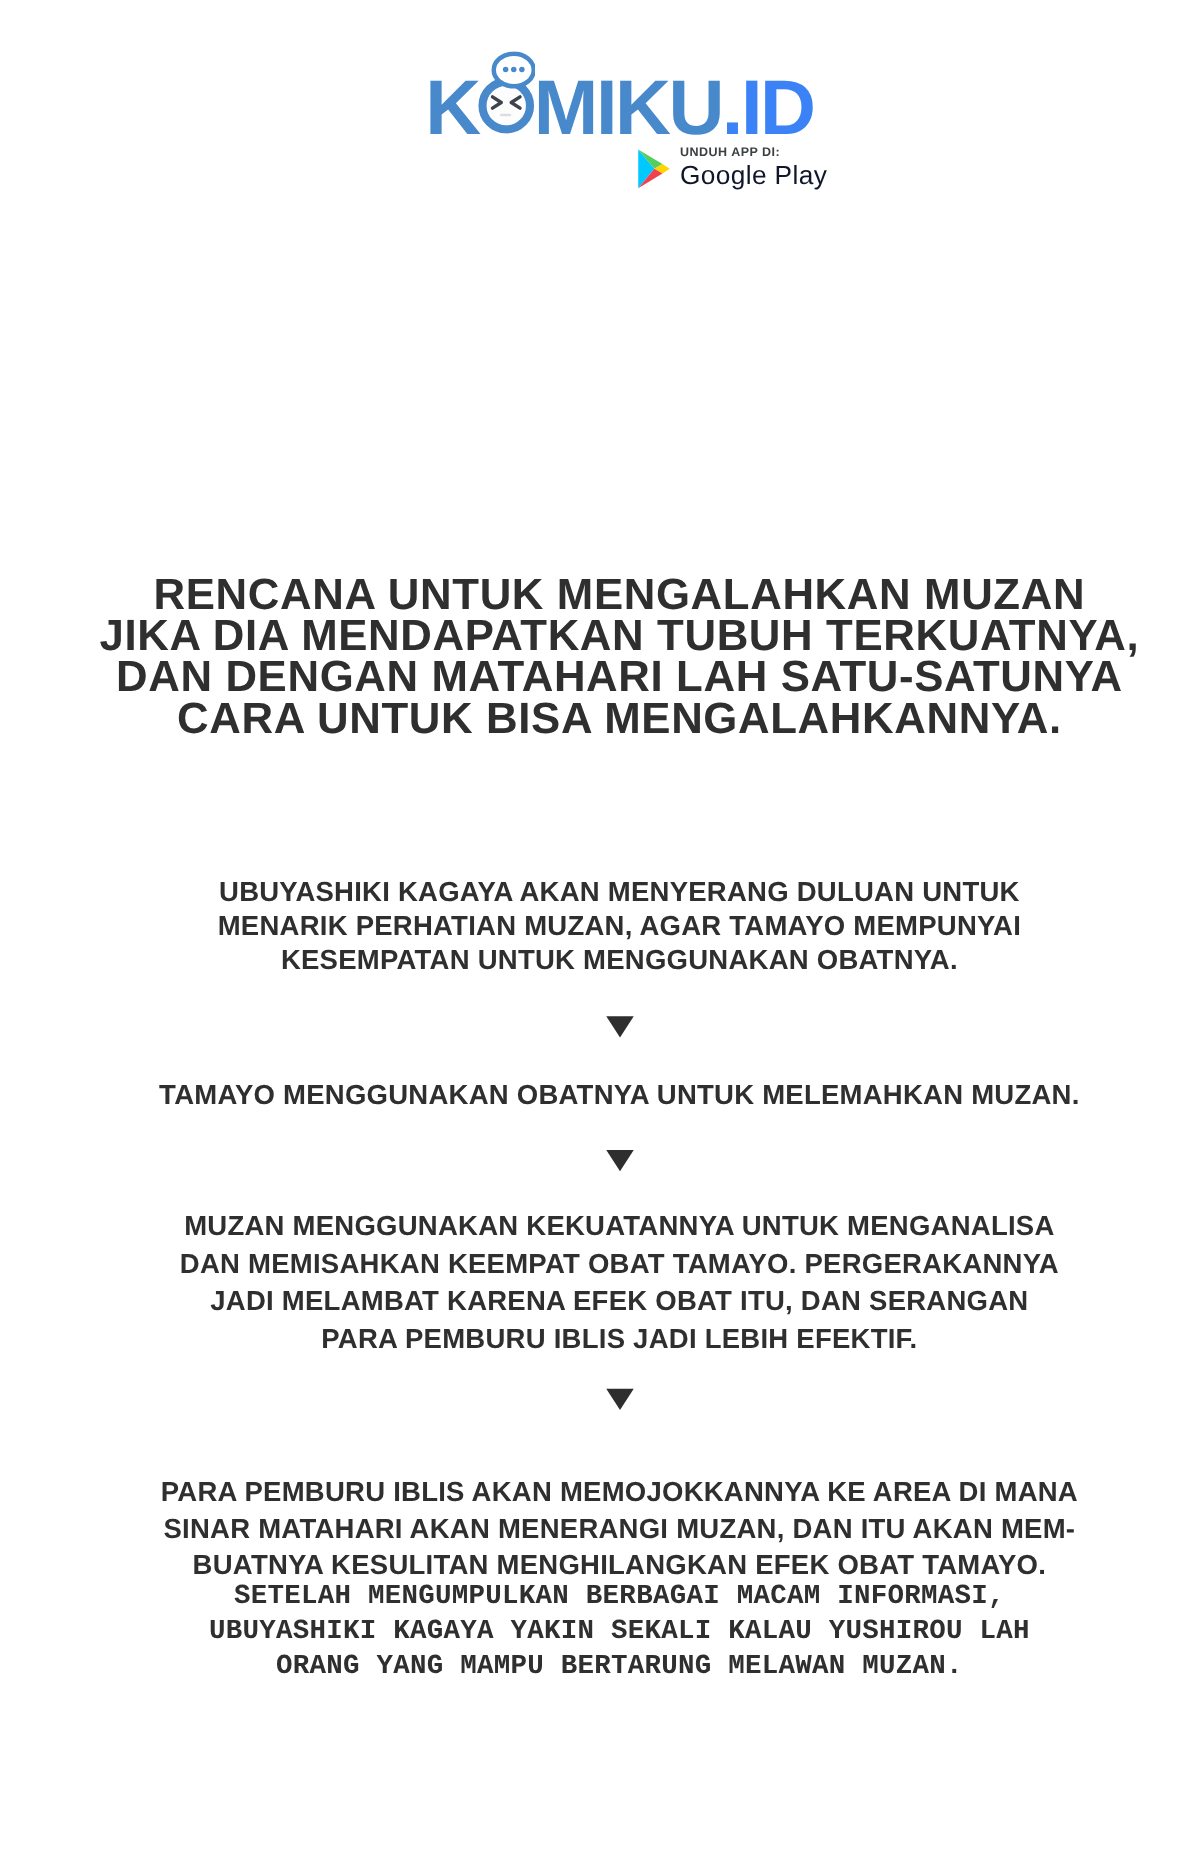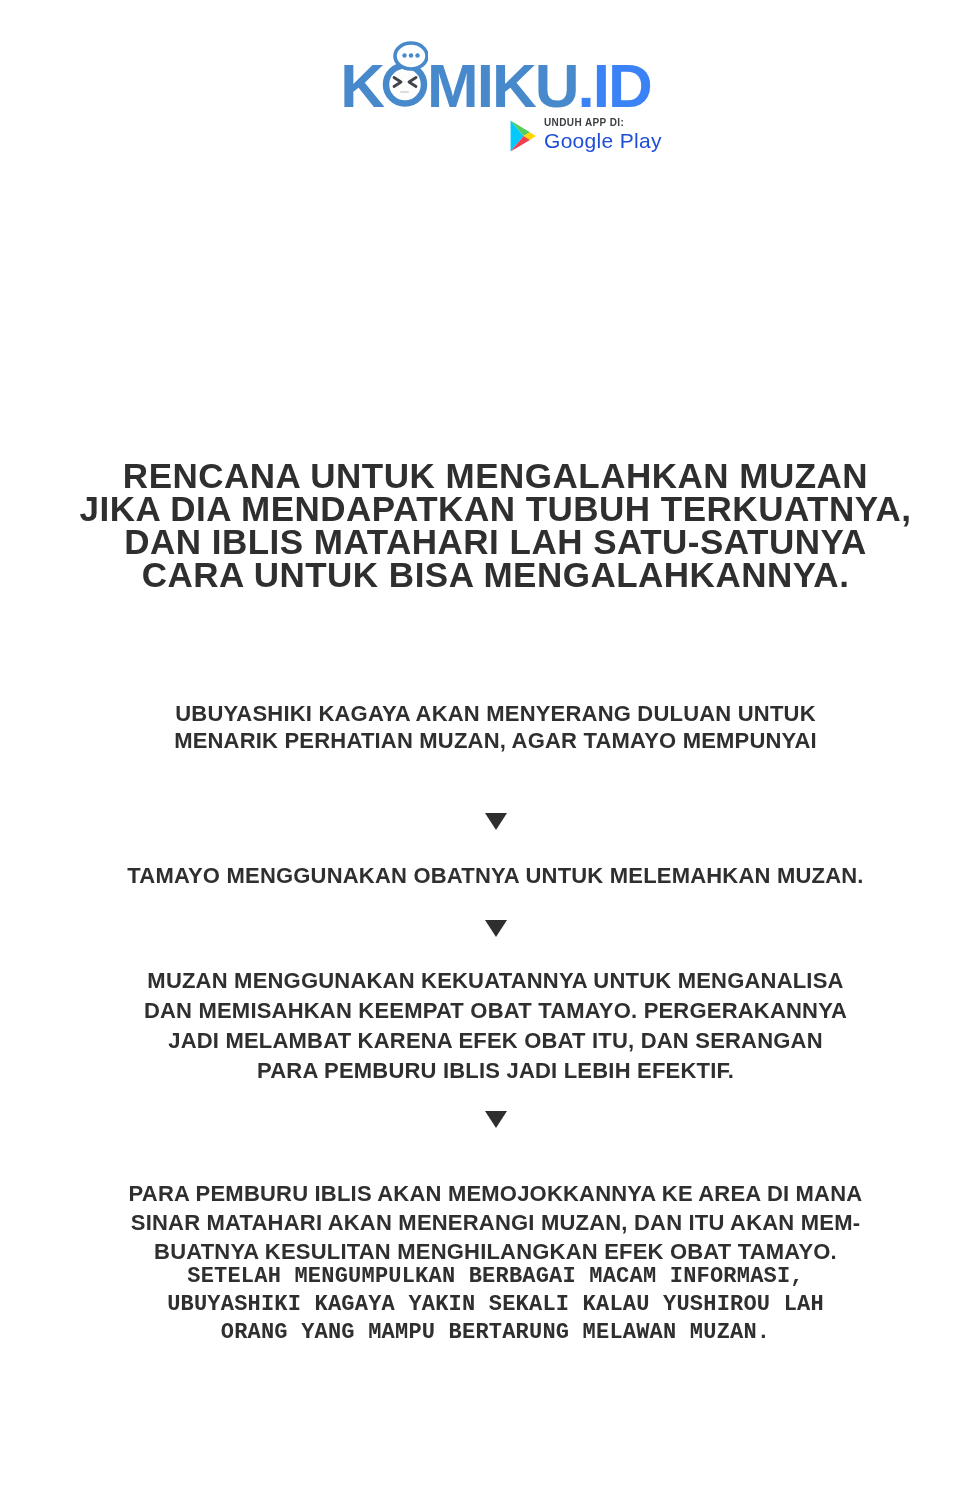--- a/index.html
+++ b/index.html
@@ -17,29 +17,29 @@
   }
   .logo-row .ltr{
     font-size:62px;font-weight:700;line-height:66px;
     letter-spacing:-2px;color:#4789cb;
   }
   .logo-row .ltr.tld{color:#3b82f6;}
   .mascot{display:block;margin:0 -1px;}
   
   .store-badge{
     position:absolute;top:117px;left:508px;
-    display:flex;align-items:flex-end;gap:5px;cursor:pointer;
+    display:flex;align-items:center;gap:5px;cursor:pointer;
   }
   .store-text{display:flex;flex-direction:column;}
   .store-tagline{
     font-size:10px;font-weight:700;color:#3c4043;
     letter-spacing:0.4px;line-height:12px;
   }
   .store-name{
-    font-size:21px;font-weight:400;color:#1d4ed8;
+    font-size:21px;font-weight:400;color:#0f172a;
     letter-spacing:0.3px;line-height:24px;
   }
   
   .tblock{
     position:absolute;left:36px;right:0;
     text-align:center;color:#2f2f2f;font-weight:700;
     white-space:nowrap;
   }
   .title-block{top:459px;font-size:35px;line-height:33px;letter-spacing:0.5px;}
   .body-block{font-size:22px;letter-spacing:0.2px;}
@@ -95,27 +95,28 @@
     </svg>
     <div class="store-text">
       <span class="store-tagline">UNDUH APP DI:</span>
       <span class="store-name">Google Play</span>
     </div>
   </div>
 
   <div class="tblock title-block">
     <div>RENCANA UNTUK MENGALAHKAN MUZAN</div>
     <div>JIKA DIA MENDAPATKAN TUBUH TERKUATNYA,</div>
-    <div>DAN IBLIS MATAHARI LAH SATU-SATUNYA</div>
+    <div>DAN DENGAN MATAHARI LAH SATU-SATUNYA</div>
     <div>CARA UNTUK BISA MENGALAHKANNYA.</div>
   </div>
 
   <div class="tblock body-block step-0">
     <div>UBUYASHIKI KAGAYA AKAN MENYERANG DULUAN UNTUK</div>
     <div>MENARIK PERHATIAN MUZAN, AGAR TAMAYO MEMPUNYAI</div>
+    <div>KESEMPATAN UNTUK MENGGUNAKAN OBATNYA.</div>
   </div>
 
   <div class="flow-arrow arrow-0"></div>
 
   <div class="tblock body-block step-1">
     <div>TAMAYO MENGGUNAKAN OBATNYA UNTUK MELEMAHKAN MUZAN.</div>
   </div>
 
   <div class="flow-arrow arrow-1"></div>
 

